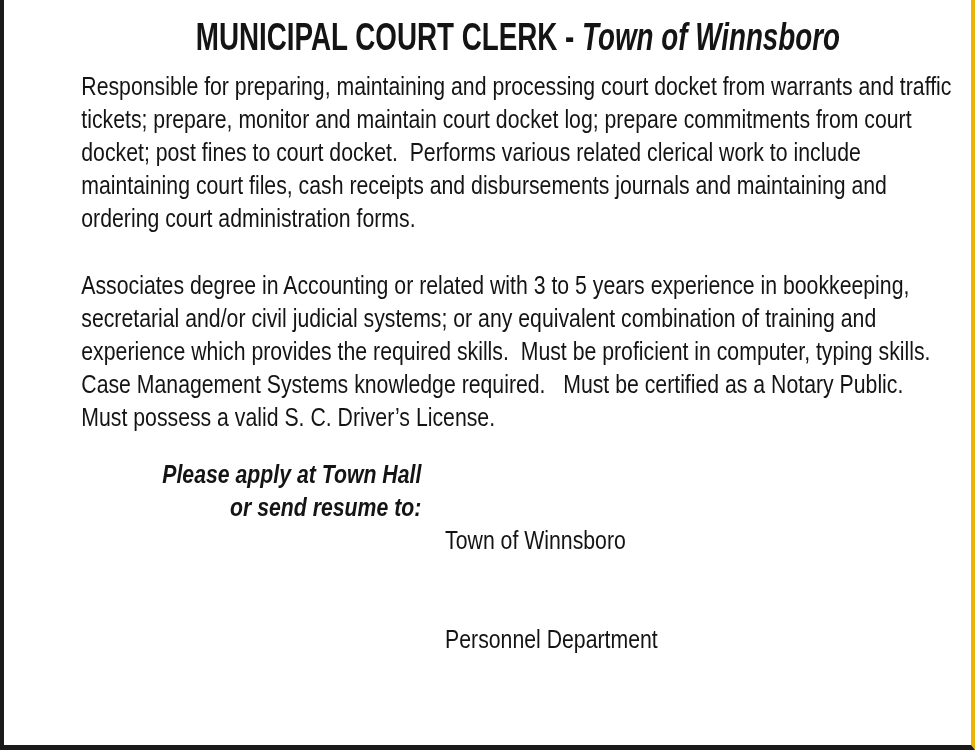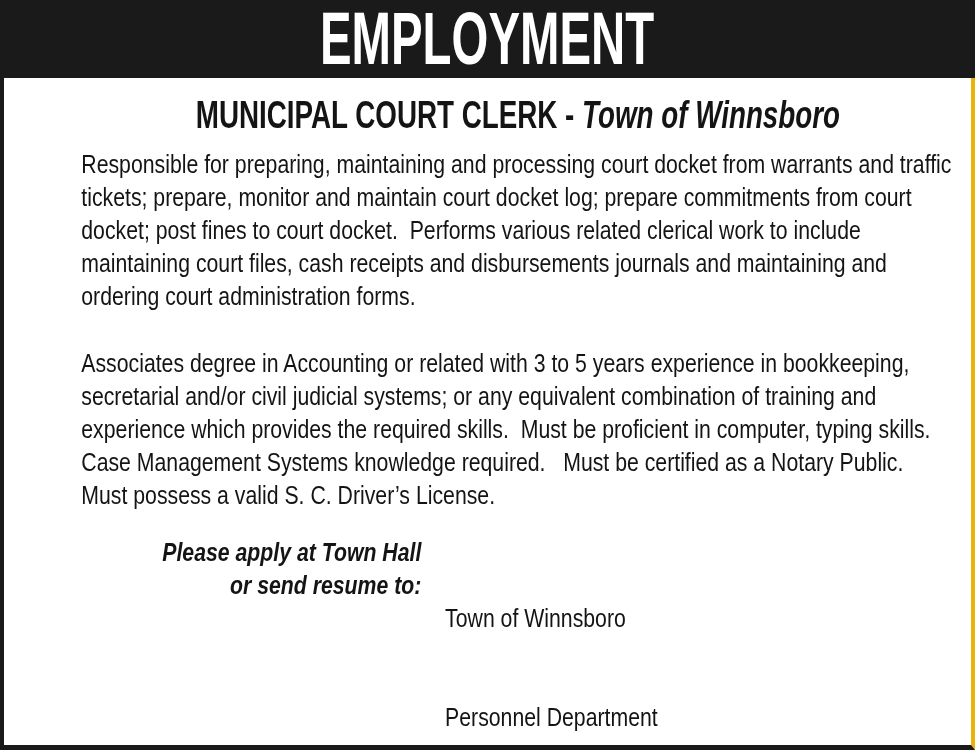--- a/index.html
+++ b/index.html
@@ -93,23 +93,20 @@
   .right-col {
     flex: 1;
     display: flex; align-items: flex-end; justify-content: flex-end;
   }
 </style>
 </head>
 <body>
 
 <div class="ad">
 
-  <div class="header-bar">
-    <div class="header-title">EMPLOYMENT</div>
-  </div>
 
   <div class="ad-body">
     <div class="condense">
 
       <h1 class="job-title">
         <span class="job-title-inner"><span>MUNICIPAL COURT CLERK</span><span> - </span><span class="italic">Town of Winnsboro</span></span>
       </h1>
 
       <p class="para">Responsible for preparing, maintaining and processing court docket from warrants and traffic tickets; prepare, monitor and maintain court docket log; prepare commitments from court docket; post fines to court docket.  Performs various related clerical work to include maintaining court files, cash receipts and disbursements journals and maintaining and ordering court administration forms.</p>
 

